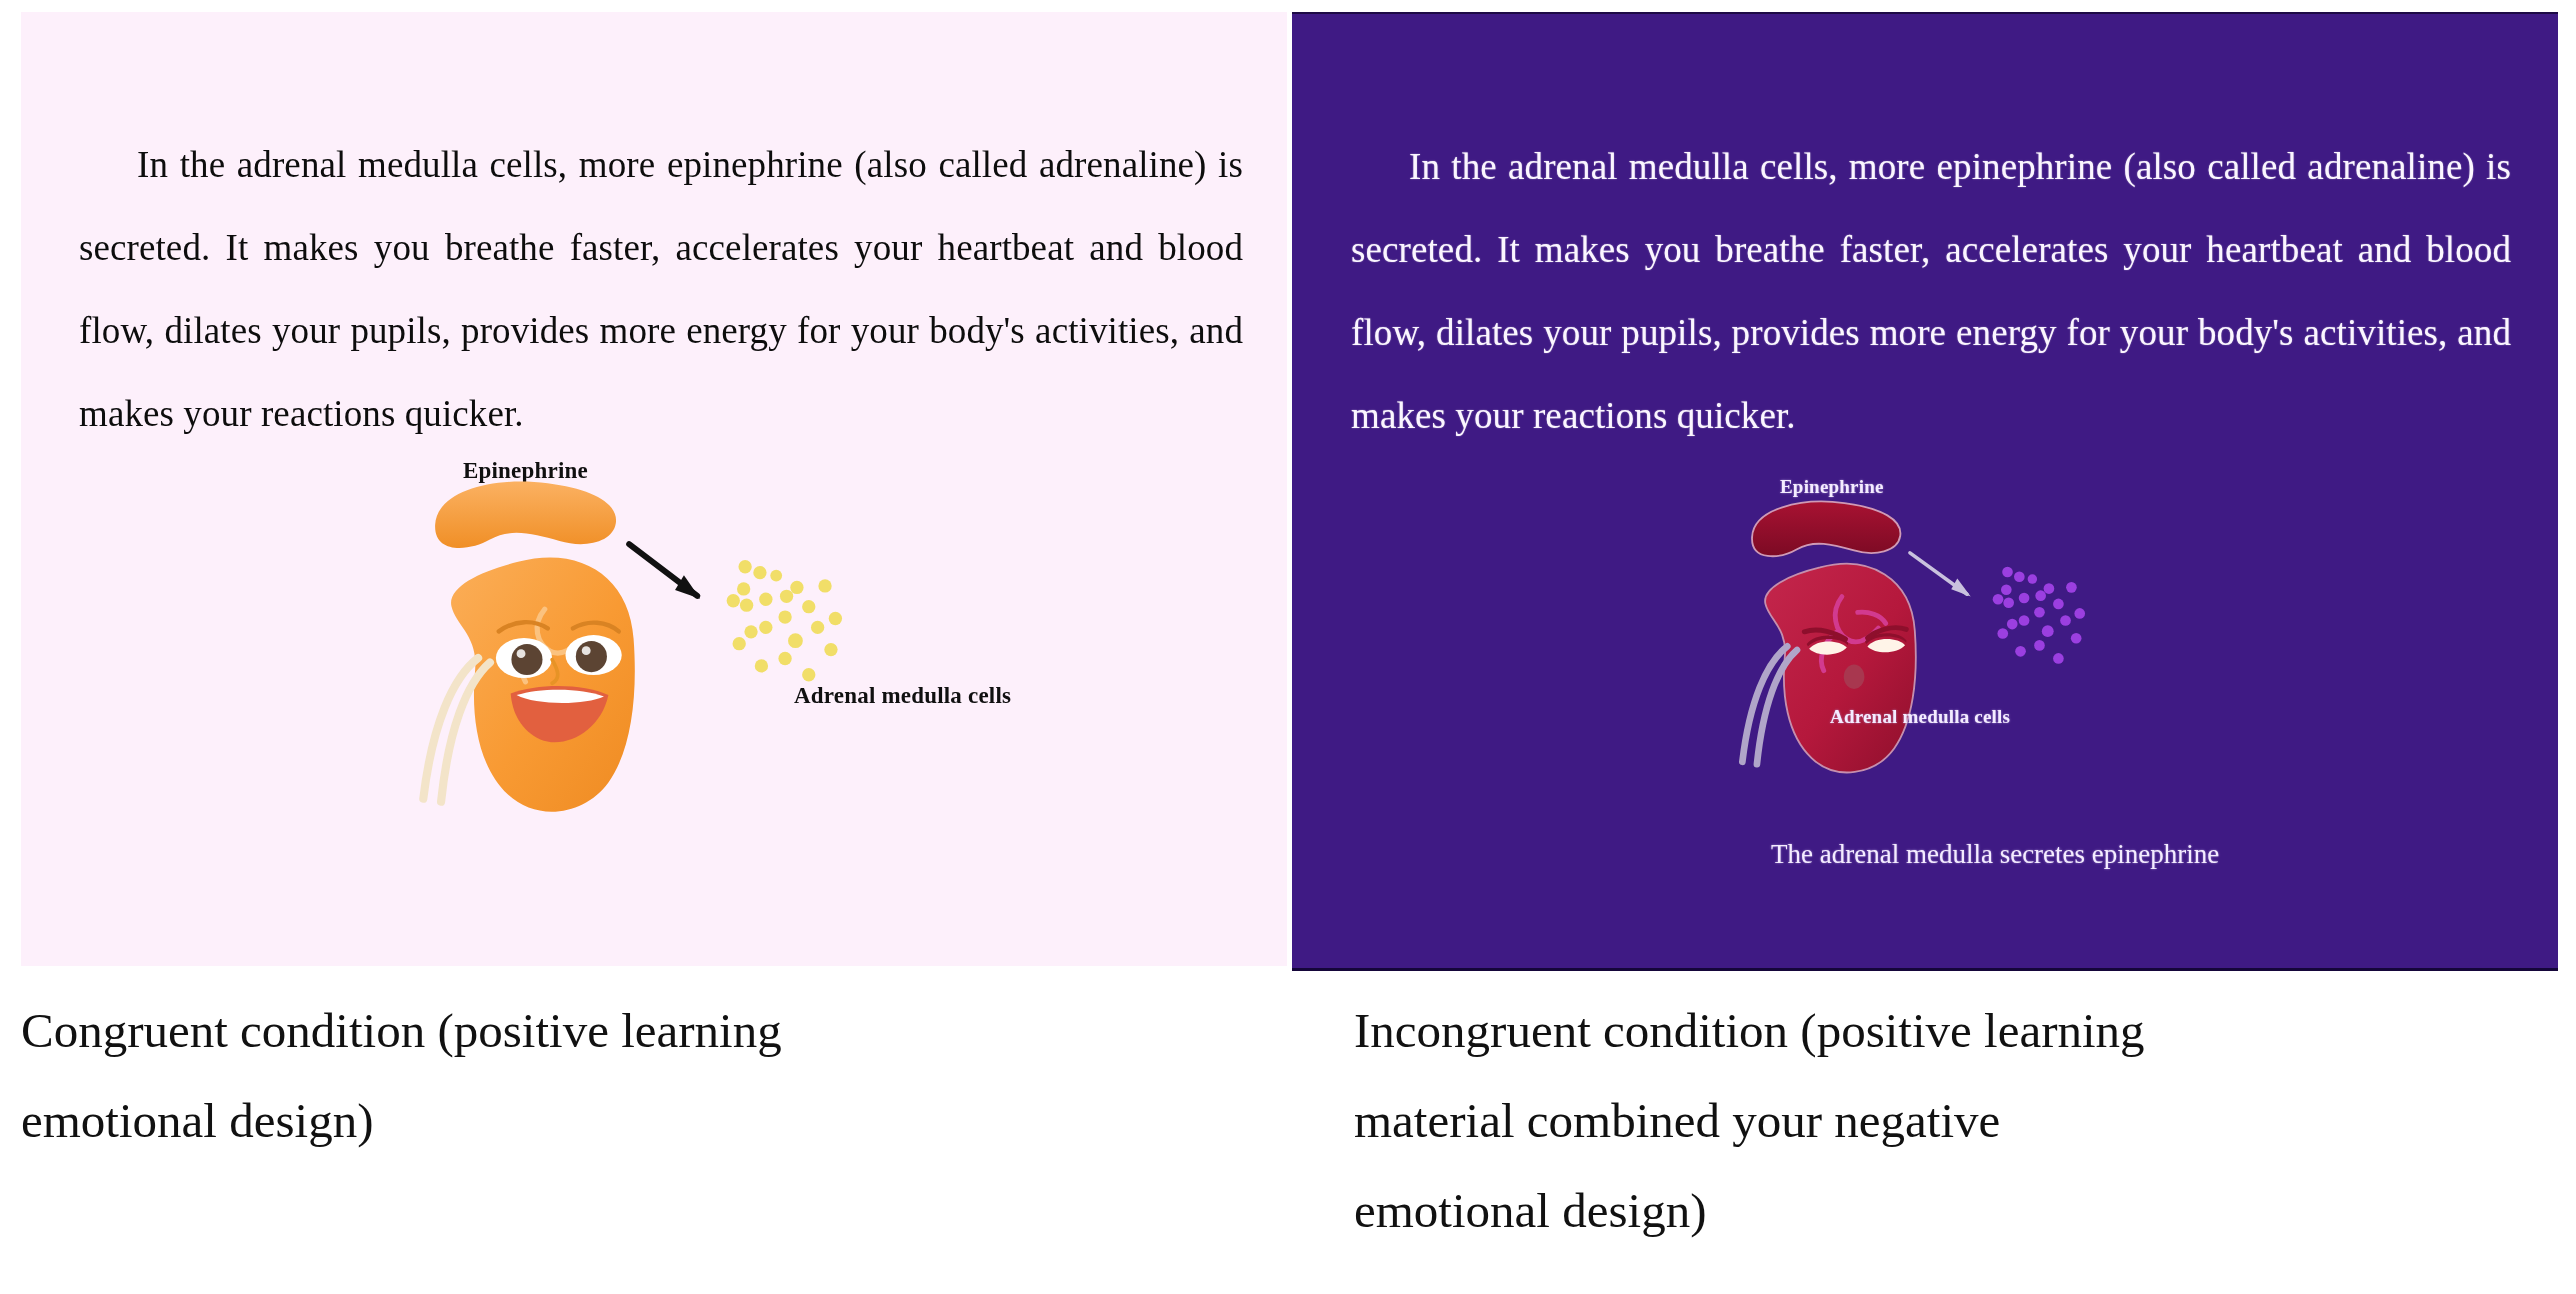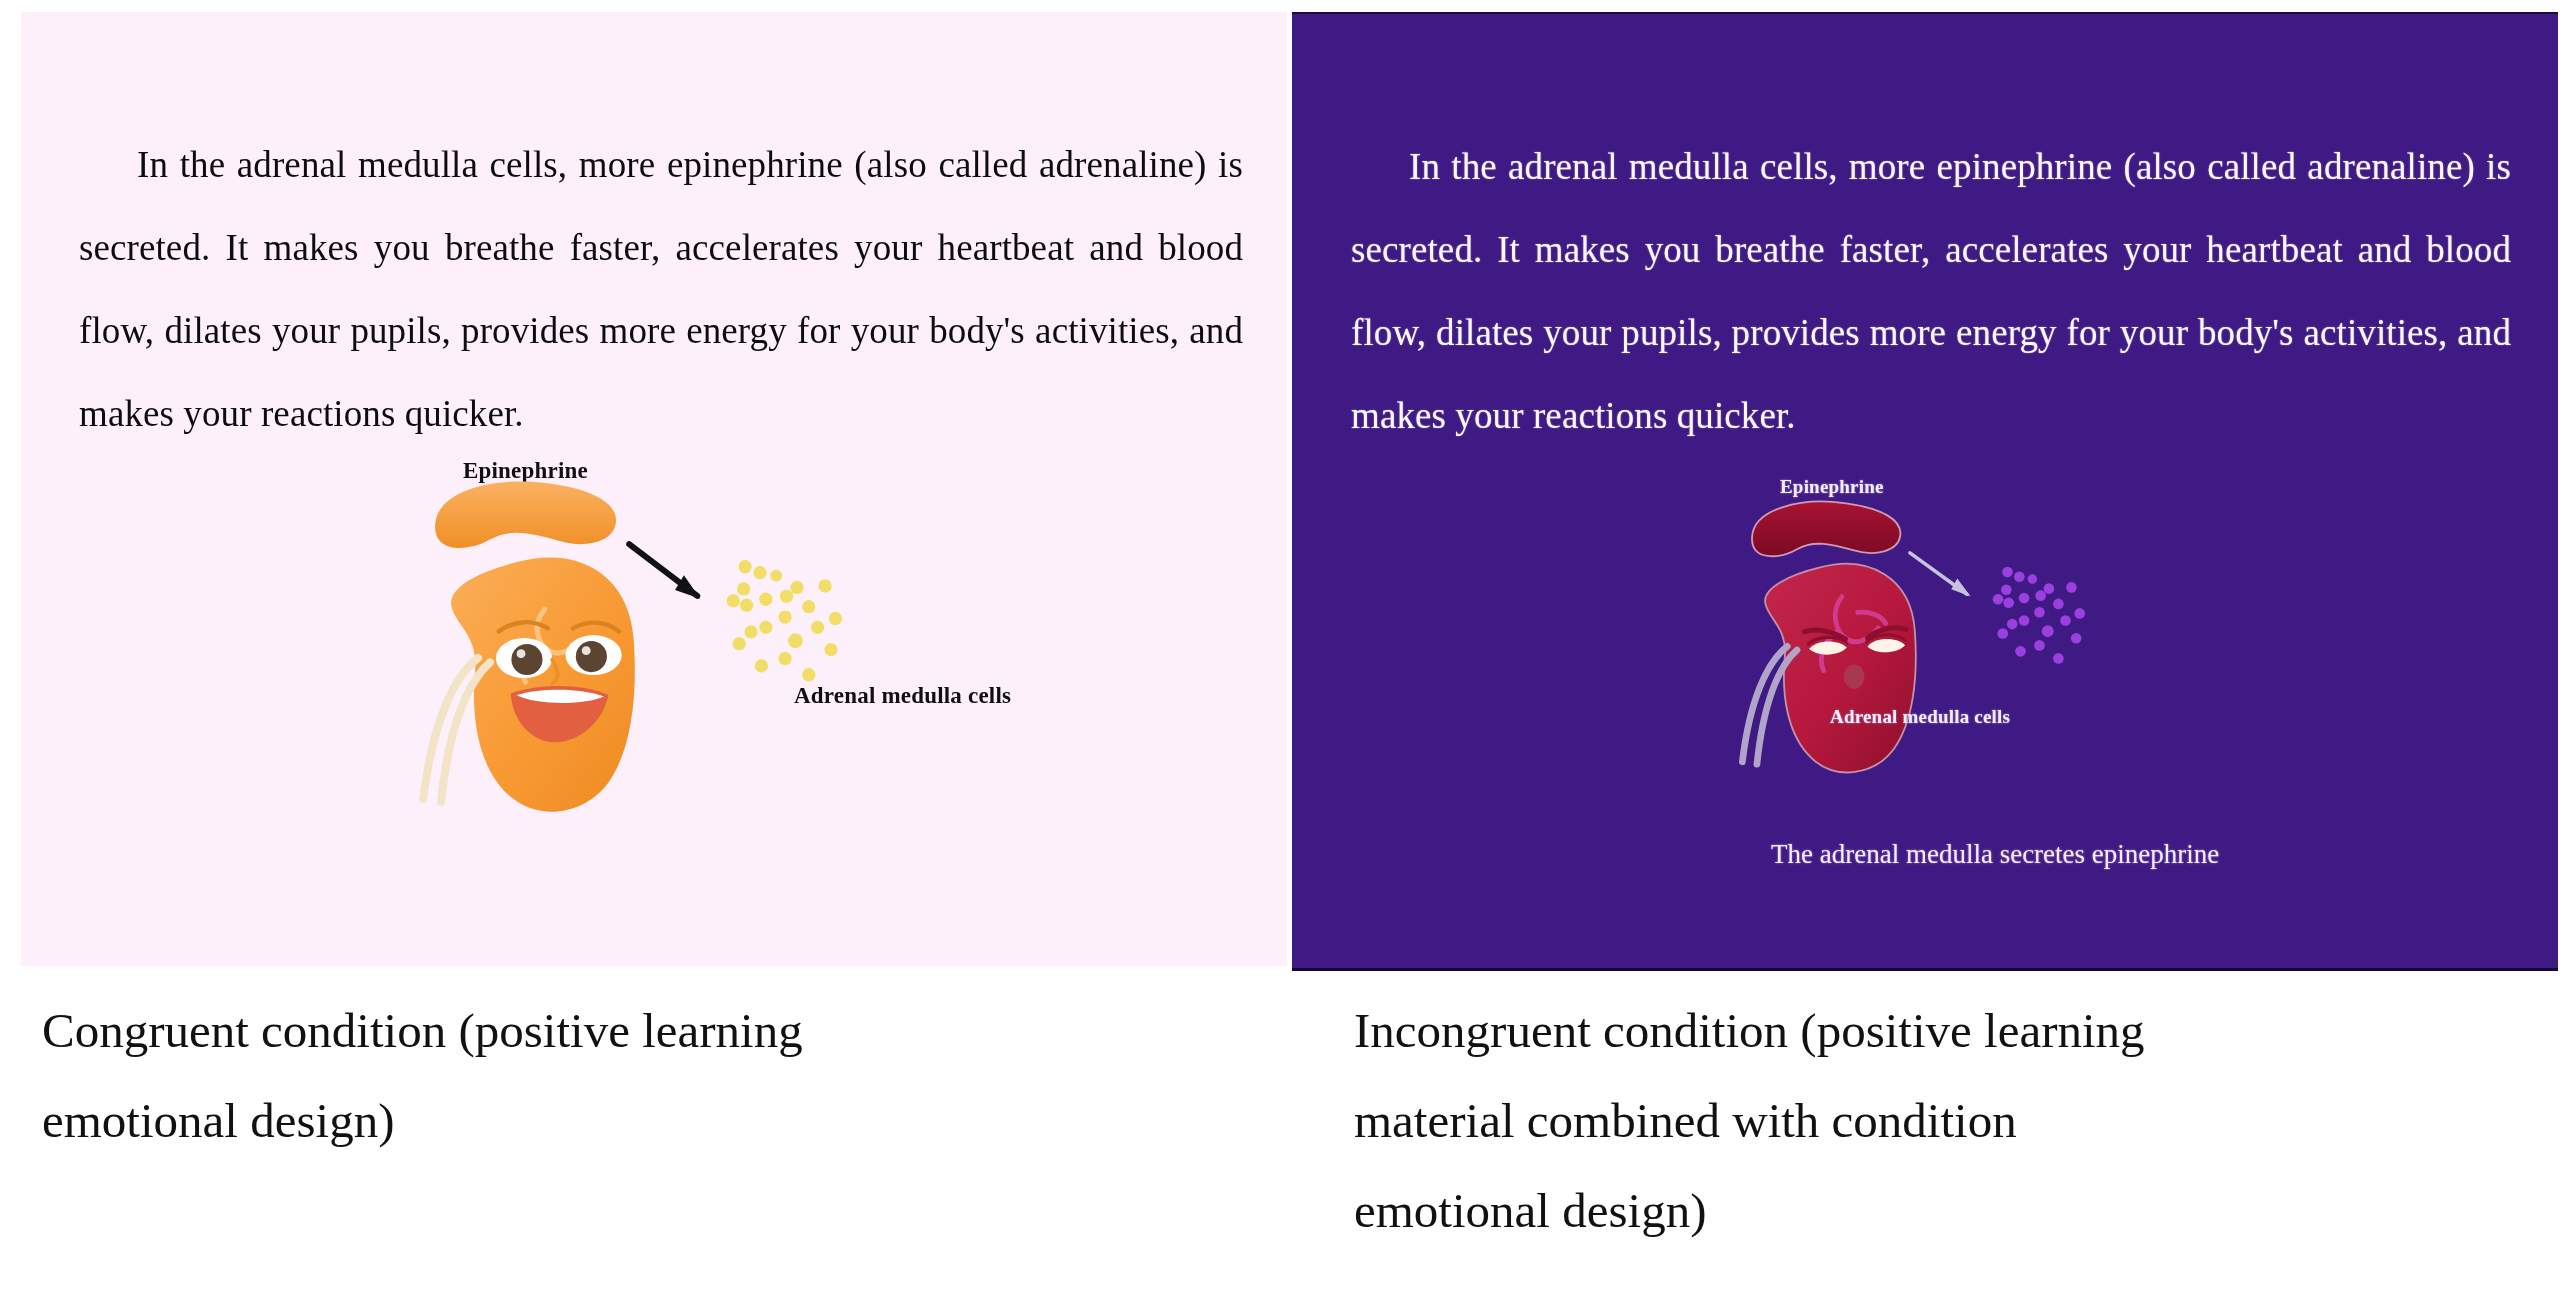--- a/index.html
+++ b/index.html
@@ -128,21 +128,21 @@
   
   .caption {
     position: absolute;
     top: 986px;
     width: 1053px;
     font-size: 49px;
     line-height: 90px;
     color: #111111;
     font-family: "Liberation Serif", "DejaVu Serif", serif;
   }
-  .caption--left  { left: 21px; margin-left: 21px; }
+  .caption--left  { left: 21px; }
   .caption--right { left: 1354px; }
 </style>
 </head>
 <body>
 
 <div id="figure">
 
   <div class="panel panel--congruent">
 
     <p class="slide-text">In the adrenal medulla cells, more epinephrine (also called adrenaline) is secreted. It makes you breathe faster, accelerates your heartbeat and blood flow, dilates your pupils, provides more energy for your body's activities, and makes your reactions quicker.</p>
@@ -318,18 +318,18 @@
     </div>
   </div>
 
   <div class="caption caption--left">
     <div>Congruent condition (positive learning</div>
     <div>emotional design)</div>
   </div>
 
   <div class="caption caption--right">
     <div>Incongruent condition (positive learning</div>
-    <div>material combined with condition</div>
+    <div>material combined your negative</div>
     <div>emotional design)</div>
   </div>
 
 </div>
 
 
 </body></html>

